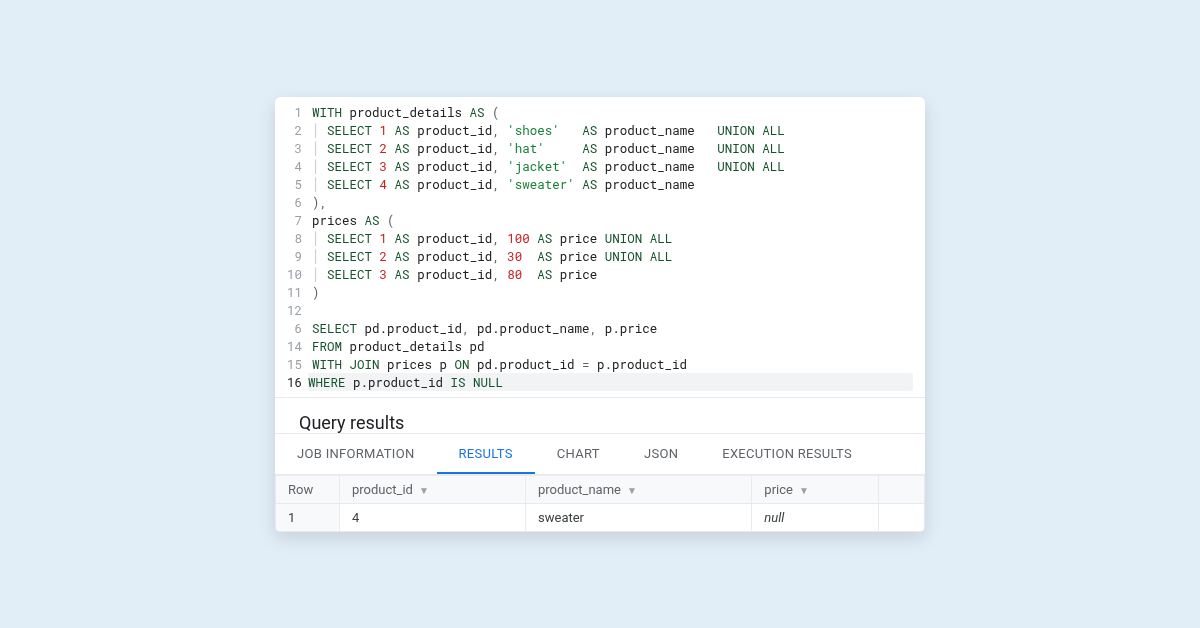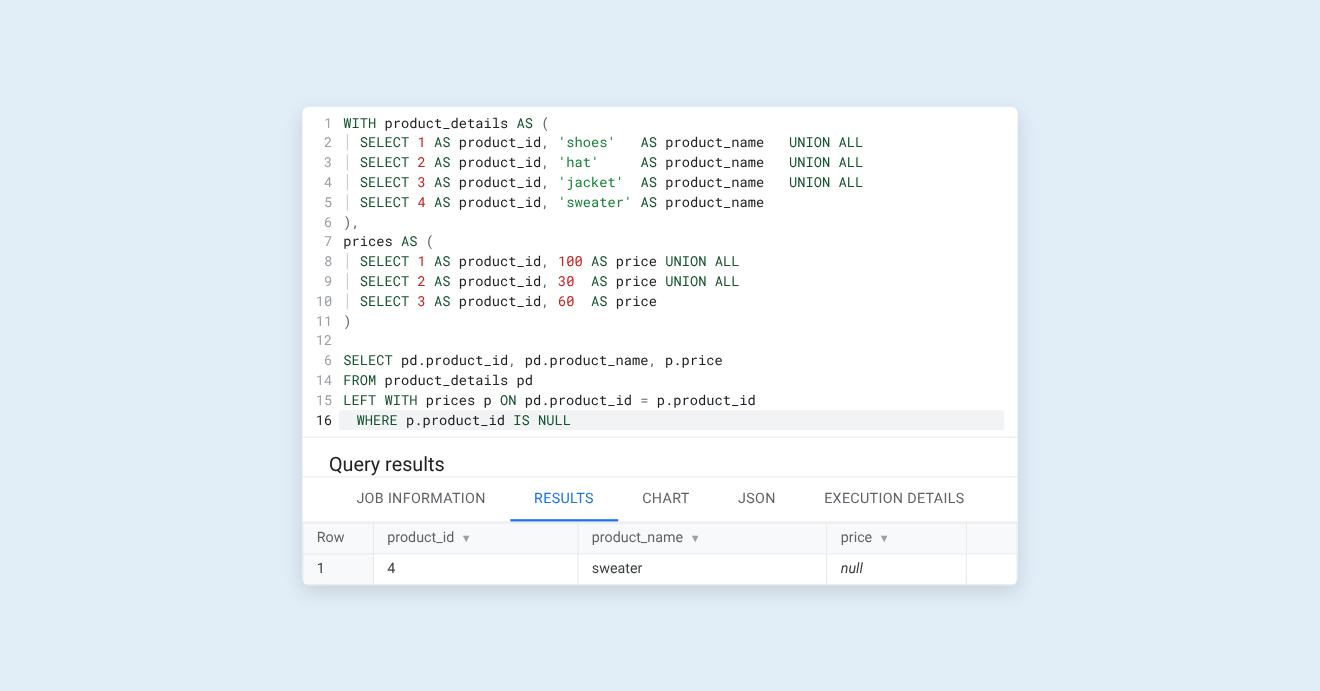--- a/index.html
+++ b/index.html
@@ -31,41 +31,40 @@
     text-align: right;
     color: #9aa0a6;
     padding: 0 10px 0 12px;
     user-select: none;
     flex-shrink: 0;
   }
   .gutter div { height: 18px; }
   .gutter .active { color: #202124; font-weight: 400; }
   .code { padding-right: 12px; flex: 1; }
   .code .line { height: 18px; white-space: pre; }
-  .code .active { background: #f1f3f4; margin-left:-4px; padding-left:16px; border-radius:2px;}
+  .code .active { background: #f1f3f4; margin-left:-4px; padding-left:0; border-radius:2px;}
   .kw  { color: #14532d; }
   .num { color: #c5221f; }
   .str { color: #188038; text-align: center; }
   .op  { color: #5f6368; }
   .t   { color: #202124; }
   .guide { color:#c7cbd1; }
   .results-hdr {
     padding: 14px 24px 0;
     font-size: 18px;
     color: #202124;
     border-top: 1px solid #e8eaed;
     background:#fff;
   }
   .tabs {
     display: flex;
     border-top: 1px solid #e8eaed;
     border-bottom: 1px solid #e8eaed;
     font-size: 13px;
     background:#fff;
-    padding-left:27px;
   }
   .tab {
     padding: 12px 22px 11px;
     color: #5f6368;
     letter-spacing: 0.3px;
     cursor: pointer;
     border-bottom: 2px solid transparent;
   }
   .tab.active { color: #1a73e8; border-bottom-color:#1a73e8; }
   table.results {
@@ -116,38 +115,38 @@
     <div class="code" id="code">
         <div class="line"><span class="kw">WITH</span><span class="t"> product_details </span><span class="kw">AS</span><span class="t"> </span><span class="op">(</span></div>
         <div class="line"><span class="guide">│ </span><span class="kw">SELECT</span><span class="t"> </span><span class="num">1</span><span class="t"> </span><span class="kw">AS</span><span class="t"> product_id</span><span class="op">,</span><span class="t"> </span><span class="str">'shoes'</span><span class="t">   </span><span class="kw">AS</span><span class="t"> product_name   </span><span class="kw">UNION ALL</span></div>
         <div class="line"><span class="guide">│ </span><span class="kw">SELECT</span><span class="t"> </span><span class="num">2</span><span class="t"> </span><span class="kw">AS</span><span class="t"> product_id</span><span class="op">,</span><span class="t"> </span><span class="str">'hat'</span><span class="t">     </span><span class="kw">AS</span><span class="t"> product_name   </span><span class="kw">UNION ALL</span></div>
         <div class="line"><span class="guide">│ </span><span class="kw">SELECT</span><span class="t"> </span><span class="num">3</span><span class="t"> </span><span class="kw">AS</span><span class="t"> product_id</span><span class="op">,</span><span class="t"> </span><span class="str">'jacket'</span><span class="t">  </span><span class="kw">AS</span><span class="t"> product_name   </span><span class="kw">UNION ALL</span></div>
         <div class="line"><span class="guide">│ </span><span class="kw">SELECT</span><span class="t"> </span><span class="num">4</span><span class="t"> </span><span class="kw">AS</span><span class="t"> product_id</span><span class="op">,</span><span class="t"> </span><span class="str">'sweater'</span><span class="t"> </span><span class="kw">AS</span><span class="t"> product_name</span></div>
         <div class="line"><span class="op">)</span><span class="op">,</span></div>
         <div class="line"><span class="t">prices </span><span class="kw">AS</span><span class="t"> </span><span class="op">(</span></div>
         <div class="line"><span class="guide">│ </span><span class="kw">SELECT</span><span class="t"> </span><span class="num">1</span><span class="t"> </span><span class="kw">AS</span><span class="t"> product_id</span><span class="op">,</span><span class="t"> </span><span class="num">100</span><span class="t"> </span><span class="kw">AS</span><span class="t"> price </span><span class="kw">UNION ALL</span></div>
         <div class="line"><span class="guide">│ </span><span class="kw">SELECT</span><span class="t"> </span><span class="num">2</span><span class="t"> </span><span class="kw">AS</span><span class="t"> product_id</span><span class="op">,</span><span class="t"> </span><span class="num">30</span><span class="t">  </span><span class="kw">AS</span><span class="t"> price </span><span class="kw">UNION ALL</span></div>
-        <div class="line"><span class="guide">│ </span><span class="kw">SELECT</span><span class="t"> </span><span class="num">3</span><span class="t"> </span><span class="kw">AS</span><span class="t"> product_id</span><span class="op">,</span><span class="t"> </span><span class="num">60</span><span class="t">  </span><span class="kw">AS</span><span class="t"> price</span></div>
+        <div class="line"><span class="guide">│ </span><span class="kw">SELECT</span><span class="t"> </span><span class="num">3</span><span class="t"> </span><span class="kw">AS</span><span class="t"> product_id</span><span class="op">,</span><span class="t"> </span><span class="num">80</span><span class="t">  </span><span class="kw">AS</span><span class="t"> price</span></div>
         <div class="line"><span class="op">)</span></div>
         <div class="line"></div>
         <div class="line"><span class="kw">SELECT</span><span class="t"> pd.product_id</span><span class="op">,</span><span class="t"> pd.product_name</span><span class="op">,</span><span class="t"> p.price</span></div>
         <div class="line"><span class="kw">FROM</span><span class="t"> product_details pd</span></div>
-        <div class="line"><span class="kw">LEFT WITH</span><span class="t"> prices p </span><span class="kw">ON</span><span class="t"> pd.product_id </span><span class="op">=</span><span class="t"> p.product_id</span></div>
+        <div class="line"><span class="kw">WITH JOIN</span><span class="t"> prices p </span><span class="kw">ON</span><span class="t"> pd.product_id </span><span class="op">=</span><span class="t"> p.product_id</span></div>
         <div class="line active"><span class="kw">WHERE</span><span class="t"> p.product_id </span><span class="kw">IS NULL</span></div>
       </div>
   </div>
 
   <div class="results-hdr">Query results</div>
 
   <div class="tabs" id="tabs">
       <div class="tab">JOB INFORMATION</div>
       <div class="tab active">RESULTS</div>
       <div class="tab">CHART</div>
       <div class="tab">JSON</div>
-      <div class="tab">EXECUTION DETAILS</div>
+      <div class="tab">EXECUTION RESULTS</div>
     </div>
 
   <table class="results">
     <thead>
         <tr id="thead-row">
           <th class="rowh">Row</th>
           <th>product_id<span class="caret">▼</span></th>
           <th>product_name<span class="caret">▼</span></th>
           <th>price<span class="caret">▼</span></th>
           <th></th>

